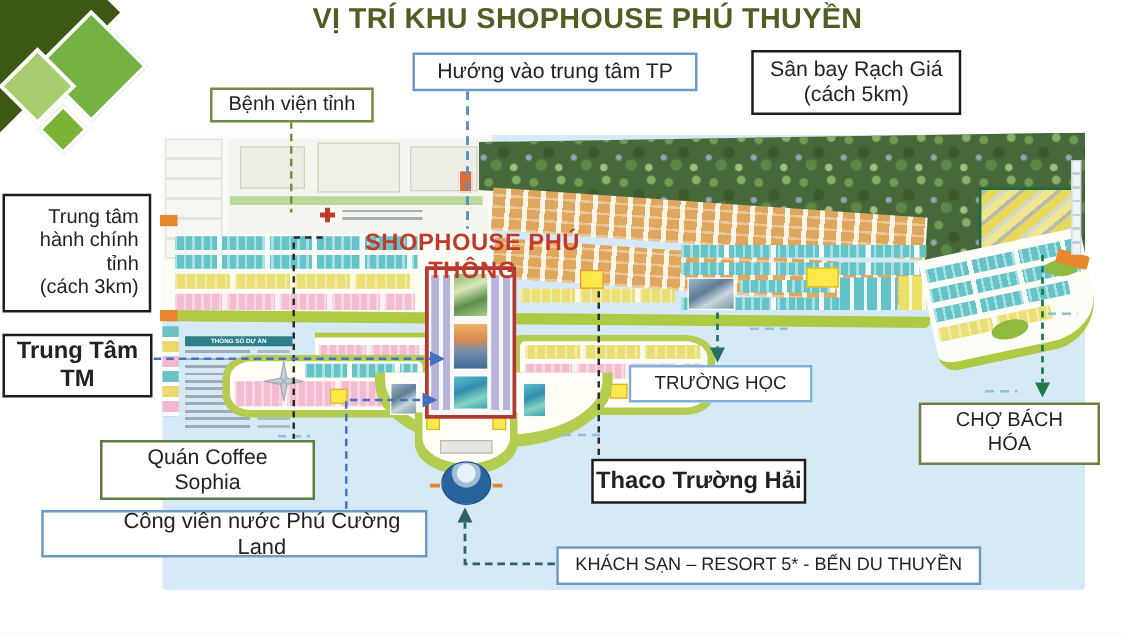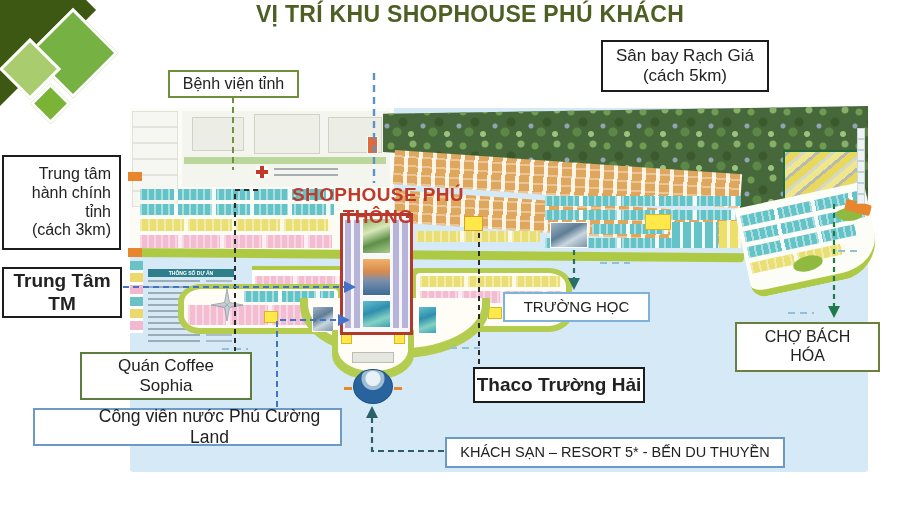--- a/index.html
+++ b/index.html
@@ -199,20 +199,21 @@
     <polygon points="568,278 580,278 574,290" fill="#2a6f66"></polygon>
     <path d="M834 204 V306" stroke="#1e7a48" stroke-width="2.2" stroke-dasharray="5 4" fill="none"></path>
     <polygon points="828,306 840,306 834,318" fill="#1e7a48"></polygon>
     <path d="M479 233 V366" stroke="#2b2b2b" stroke-width="2" stroke-dasharray="5 4" fill="none"></path>
     <path d="M444 451 H372 V418" stroke="#2d5f6b" stroke-width="2.2" stroke-dasharray="6 4" fill="none"></path>
     <polygon points="366,418 378,418 372,406" fill="#2d5f6b"></polygon>
   </svg>
 
   <div class="callout" style="left:168px;top:70px;width:131px;height:28px;border-color:#6e8f3c;font-size:16px;"><span>Bệnh viện tỉnh</span></div>
 
+  <div class="callout" style="left:330px;top:42px;width:228px;height:31px;border-color:#6d9ac4;font-size:17px;"><span>Hướng vào trung tâm TP</span></div>
 
   <div class="callout" style="left:601px;top:40px;width:168px;height:52px;font-size:17px;"><span>Sân bay Rạch Giá
 (cách 5km)</span></div>
 
   <div class="callout" style="left:2px;top:155px;width:119px;height:95px;font-size:16px;justify-content:flex-end;text-align:right;padding-right:8px;"><span>Trung tâm
 hành chính
 tỉnh
 (cách 3km)</span></div>
 
   <div class="callout" style="left:2px;top:267px;width:120px;height:51px;font-size:19px;font-weight:bold;"><span>Trung Tâm TM</span></div>
@@ -224,20 +225,20 @@
 
   <div class="callout" style="left:503px;top:292px;width:147px;height:30px;border-color:#7fb2d9;font-size:15px;"><span>TRƯỜNG HỌC</span></div>
 
   <div class="callout" style="left:473px;top:367px;width:172px;height:36px;font-size:19px;font-weight:bold;"><span>Thaco Trường Hải</span></div>
 
   <div class="callout" style="left:735px;top:322px;width:145px;height:50px;border-color:#6b7f3e;font-size:16px;"><span>CHỢ BÁCH
 HÓA</span></div>
 
   <div class="callout" style="left:445px;top:437px;width:340px;height:31px;border-color:#6d9ac4;font-size:14.5px;"><span>KHÁCH SẠN – RESORT 5* - BẾN DU THUYỀN</span></div>
 
-  <div id="title">VỊ TRÍ KHU SHOPHOUSE PHÚ KHÁCH</div>
+  <div id="title">VỊ TRÍ KHU SHOPHOUSE PHÚ THUYỀN</div>
 
   <div class="diamond" style="left:-85px;top:-65px;width:150px;height:150px;background:#3d5813;"></div>
   <div class="diamond" style="left:41px;top:21px;width:58px;height:58px;background:#76b243;border:3px solid #fff;"></div>
   <div class="diamond" style="left:8px;top:47px;width:38px;height:38px;background:#a9cd6e;border:3px solid #fff;"></div>
   <div class="diamond" style="left:36px;top:89px;width:23px;height:23px;background:#7ab335;border:3px solid #fff;"></div>
 
 </div>
 
 </body></html>

